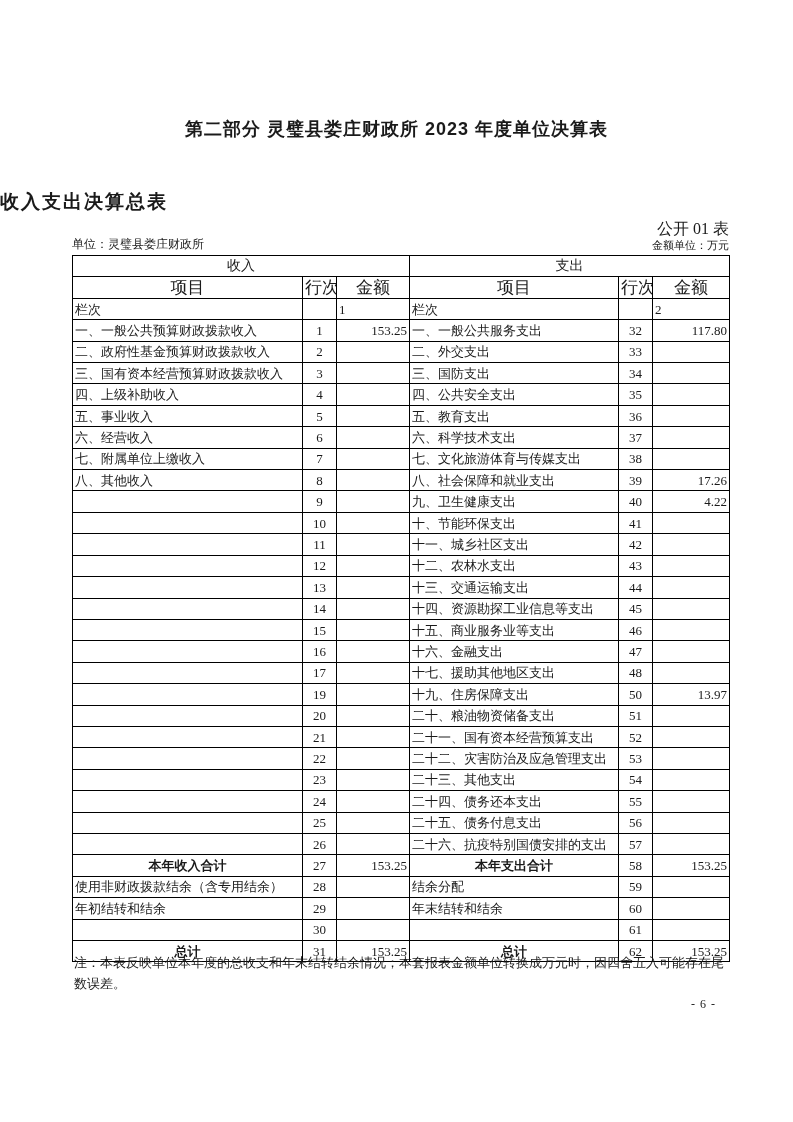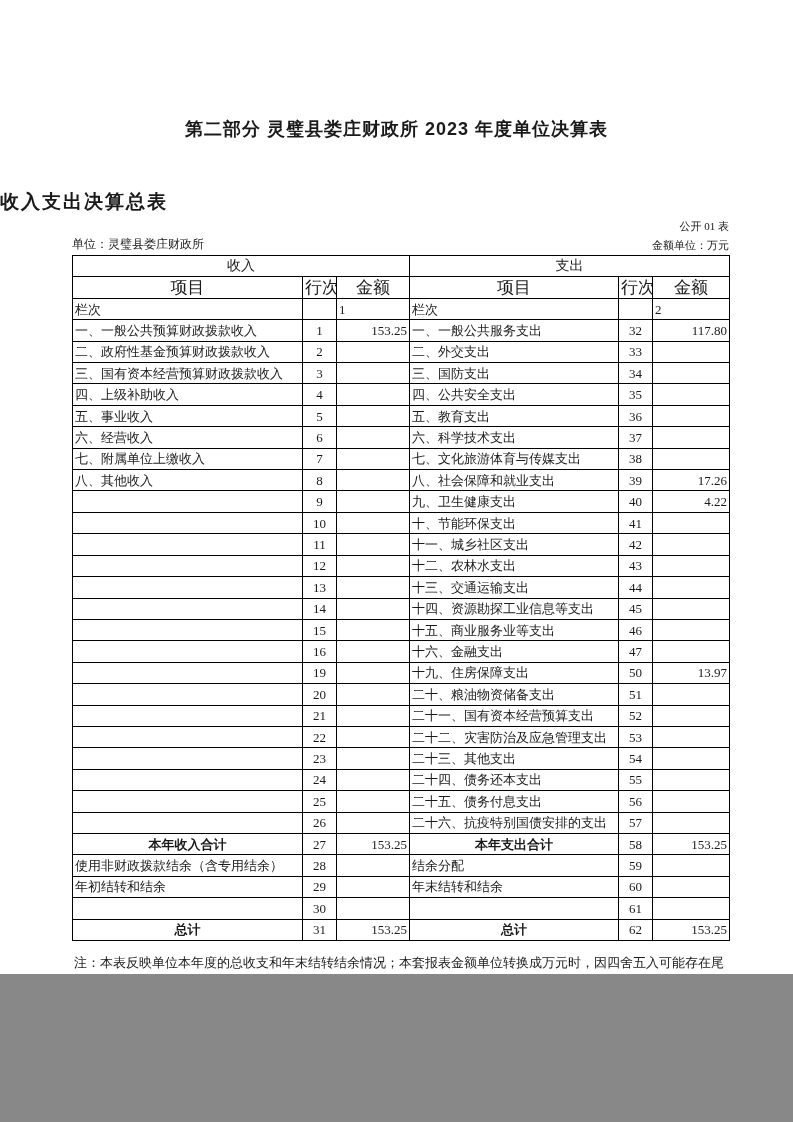--- a/index.html
+++ b/index.html
@@ -1,39 +1,39 @@
 <!DOCTYPE html>
 <html><head>
 <meta charset="utf-8">
 <style>
   html,body{margin:0;padding:0;background:#888;}
   .page{
     position:relative;
-    width:793px;height:974px;
+    width:793px;height:1122px;
     margin:0 auto;
     background:#ffffff;
     color:#1a1a1a;
     font-family:"Liberation Serif","DejaVu Serif",serif;
     overflow:hidden;
   }
   .doc-title{
     position:absolute;top:117px;left:0;width:100%;
     text-align:center;
     font-family:"Liberation Sans","DejaVu Sans",sans-serif;
     font-weight:bold;font-size:18px;letter-spacing:1px;
   }
   .table-title{
     position:absolute;top:189px;left:0;width:100%;
     text-align:left;
     font-family:"Liberation Sans","DejaVu Sans",sans-serif;
     font-weight:bold;font-size:19px;letter-spacing:2px;
   }
   .form-code{
     position:absolute;top:219px;left:72px;width:657px;
-    text-align:right;font-size:11px;
+    text-align:right;font-size:16px;
   }
   .meta-row{
     position:absolute;top:231px;left:72px;width:657px;height:22px;
     display:flex;justify-content:space-between;align-items:flex-end;
   }
   .unit-name{font-size:12px;}
   .amount-unit{font-size:11px;}
   table.fin{
     position:absolute;top:255px;left:72px;
     width:657px;
@@ -237,20 +237,28 @@
         <tr>
           <td class="c-item"></td>
           <td class="c-no">16</td>
           <td class="c-amt"></td>
           <td class="c-item">十六、金融支出</td>
           <td class="c-no">47</td>
           <td class="c-amt"></td>
         </tr>
         <tr>
           <td class="c-item"></td>
+          <td class="c-no">17</td>
+          <td class="c-amt"></td>
+          <td class="c-item">十七、援助其他地区支出</td>
+          <td class="c-no">48</td>
+          <td class="c-amt"></td>
+        </tr>
+        <tr>
+          <td class="c-item"></td>
           <td class="c-no">19</td>
           <td class="c-amt"></td>
           <td class="c-item">十九、住房保障支出</td>
           <td class="c-no">50</td>
           <td class="c-amt">13.97</td>
         </tr>
         <tr>
           <td class="c-item"></td>
           <td class="c-no">20</td>
           <td class="c-amt"></td>

